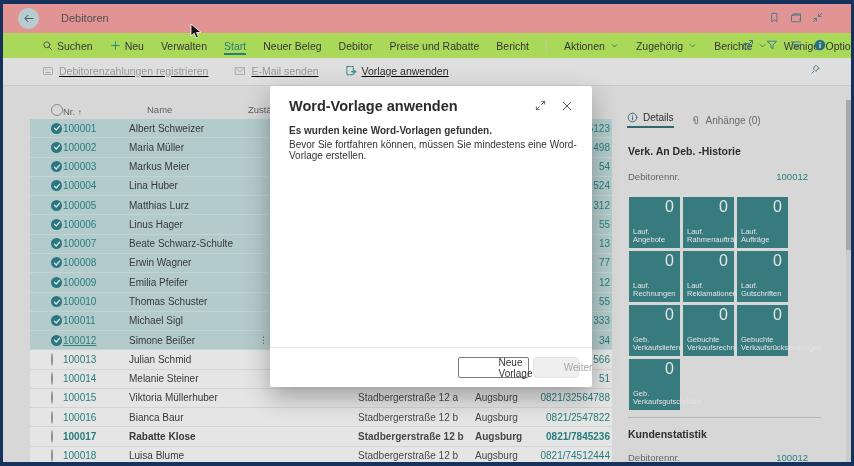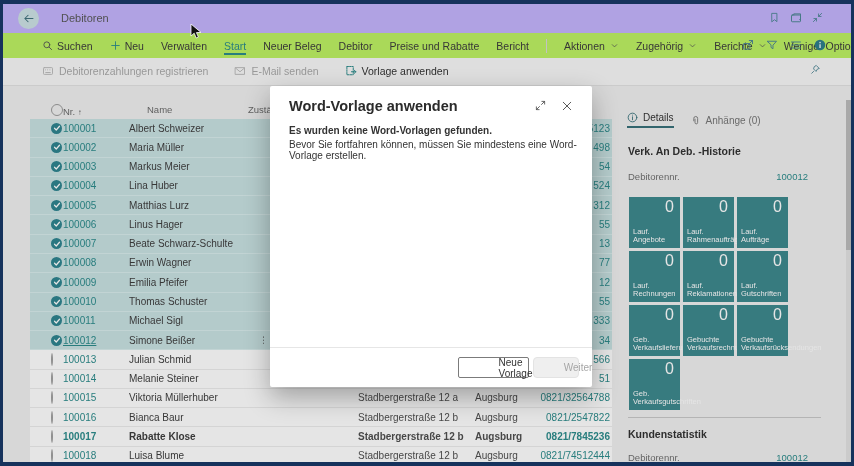--- a/index.html
+++ b/index.html
@@ -2,40 +2,40 @@
 <html><head>
 <meta charset="utf-8">
 <style>
   html,body{margin:0;padding:0;}
   body{width:854px;height:466px;position:relative;font-family:"Liberation Sans",sans-serif;
        -webkit-font-smoothing:antialiased;}
   .window{position:absolute;inset:0;background:#16325c;}
   .page{position:absolute;left:3px;top:4px;width:848px;height:458px;background:#f0f0f0;overflow:hidden;}
 
   
-  .appbar{position:absolute;left:0;top:0;width:100%;height:29px;background:#c4b5fd;}
+  .appbar{position:absolute;left:0;top:0;width:100%;height:29px;background:#fca5a5;}
   .back-btn{position:absolute;left:15px;top:4px;width:21px;height:21px;border-radius:50%;
             background:#cde3e6;color:#41717c;display:flex;align-items:center;justify-content:center;}
   .app-title{position:absolute;left:58px;top:8px;font-size:11px;color:#5a5a5a;}
   .appbar-icons{position:absolute;right:28px;top:8px;display:flex;gap:10px;color:#4f8795;}
 
   
   .ribbon{position:absolute;left:0;top:29px;width:100%;height:25px;background:#bef264;}
   .ribbon-items{position:absolute;left:39px;top:0;height:25px;display:flex;align-items:center;gap:17px;}
   .ribbon-item{display:flex;align-items:center;gap:4px;font-size:10.5px;color:#3d3d3d;white-space:nowrap;cursor:default;}
   .ribbon-item .icon{color:#555;}
   .ribbon-item.accent .icon{color:#2d8c8c;}
   .ribbon-item.active{color:#2d8c8c;border-bottom:2px solid #2d8c8c;padding-bottom:1px;margin-bottom:-3px;}
   .ribbon-divider{width:1px;height:14px;background:#d9d9d9;}
   .chev{color:#7d9ea4;margin-left:1px;}
   .ribbon-icons{position:absolute;right:25px;top:6px;display:flex;gap:12px;color:#4f8795;}
 
   
   .toolbar{position:absolute;left:0;top:54px;width:100%;height:27px;background:#f8f8f8;border-bottom:1px solid #e2e2e2;}
-  .toolbar-items{position:absolute;left:39px;top:0;height:26px;display:flex;align-items:center;gap:26px;}
+  .toolbar-items{position:absolute;left:39px;top:0;height:26px;display:flex;align-items:center;gap:26px;text-decoration:underline;}
   .toolbar-item{display:flex;align-items:center;gap:5px;font-size:10.5px;color:#333;white-space:nowrap;}
   .toolbar-item.disabled{color:#aaaaaa;}
   .toolbar-item.disabled .icon{color:#bcbcbc;}
   .toolbar-item .icon{color:#2d8c8c;}
   .pin{position:absolute;right:30px;top:6px;color:#4f8795;}
 
   
   .table{position:absolute;left:27px;top:96px;width:582px;height:362px;}
   .thead{position:absolute;left:0;top:0;width:100%;height:19px;border-bottom:1px solid #e0e0e0;
          font-size:9.5px;color:#6b6b6b;}

